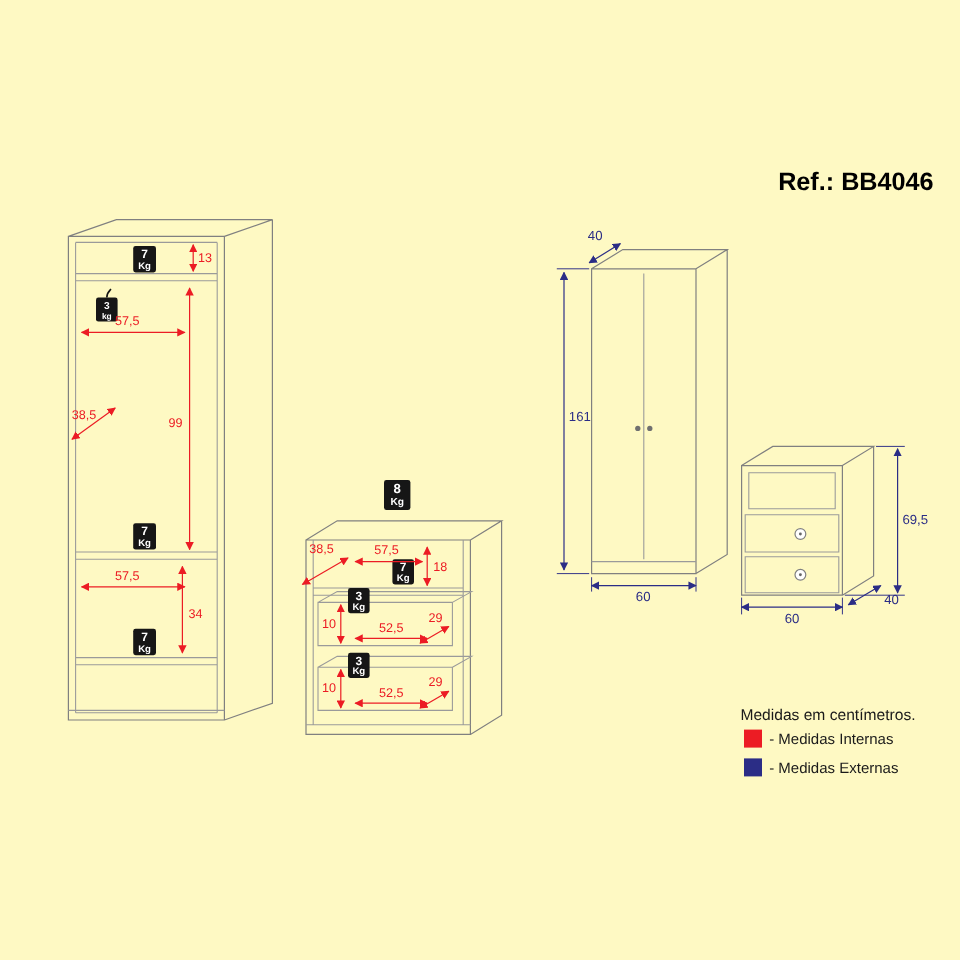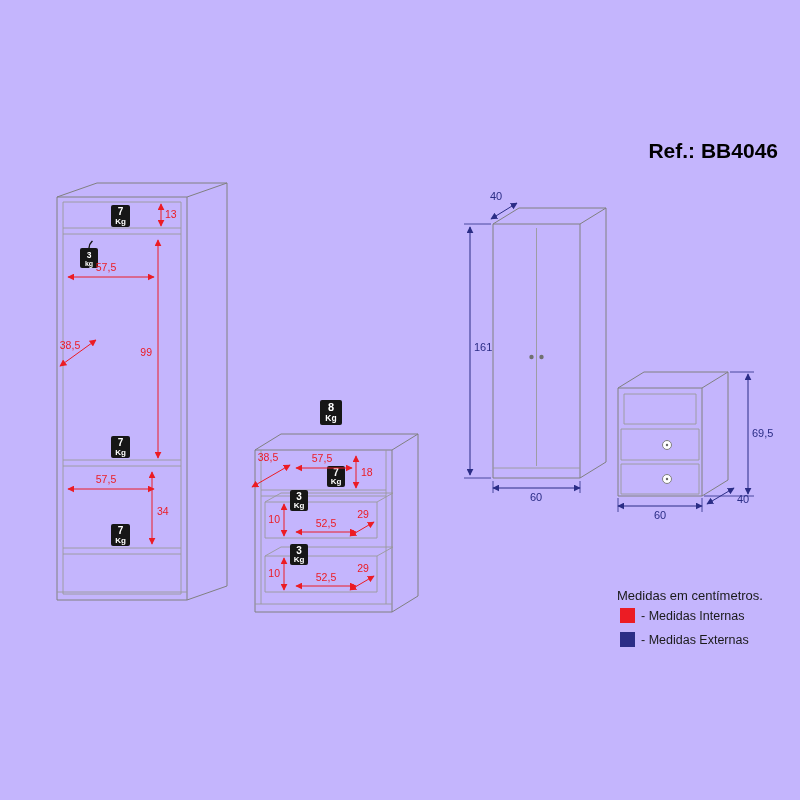--- a/index.html
+++ b/index.html
@@ -1,17 +1,17 @@
 <!DOCTYPE html>
 <html><head>
 <meta charset="utf-8">
 <style>
   html,body { margin:0; padding:0; background:#ffffff; }
   .page {
-    position:relative; width:800px; height:800px; background:#c4b5fd;
+    position:relative; width:800px; height:800px; background:#fef9c3;
     font-family:"Liberation Sans", sans-serif; overflow:hidden;
   }
   svg text { font-family:"Liberation Sans", sans-serif; }
 
   
   .ol  { stroke:#808080; stroke-width:1; fill:none; stroke-linejoin:miter; }
   .ol2 { stroke:#9a9a9a; stroke-width:0.9; fill:none; }
 
   
   .rl { stroke:#ec1c24; stroke-width:1; fill:none; }

